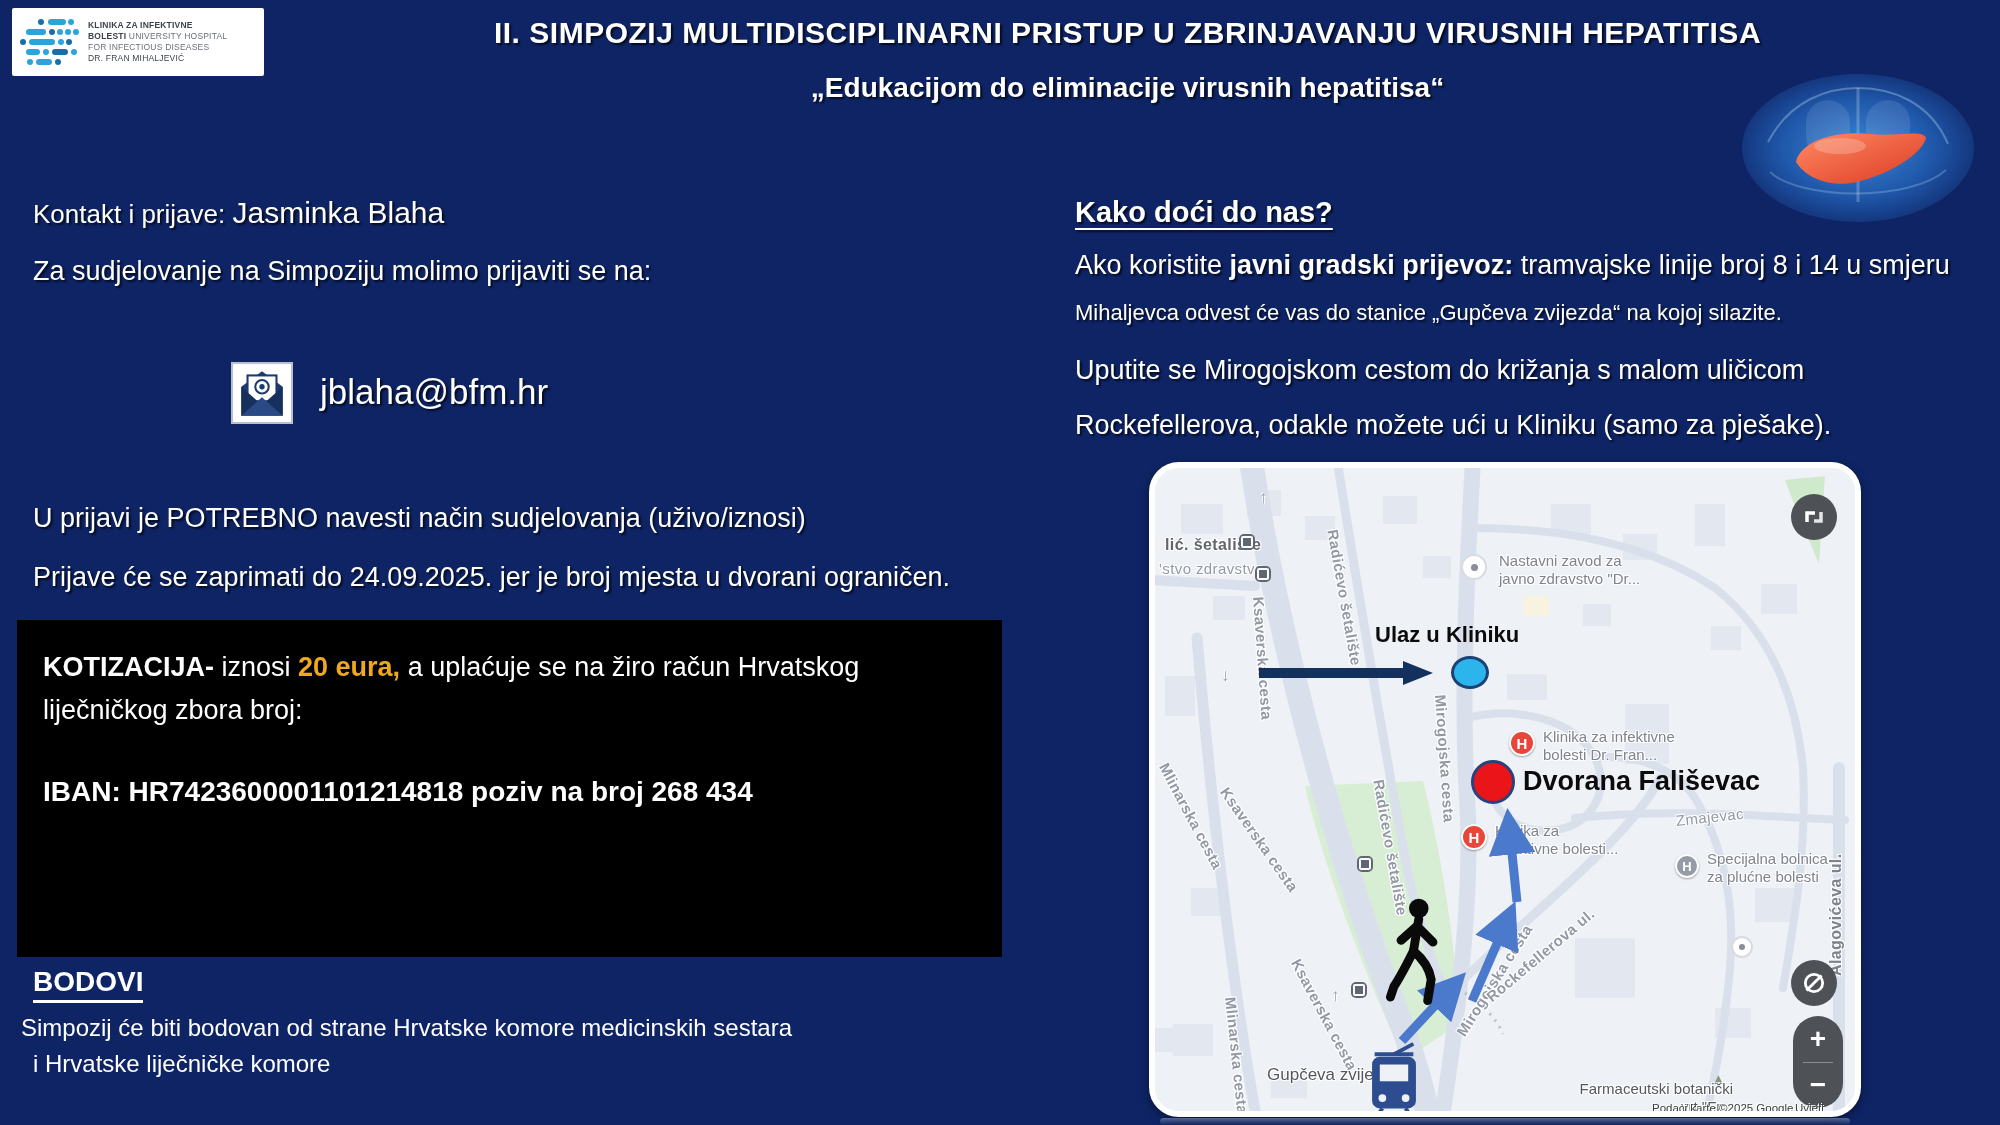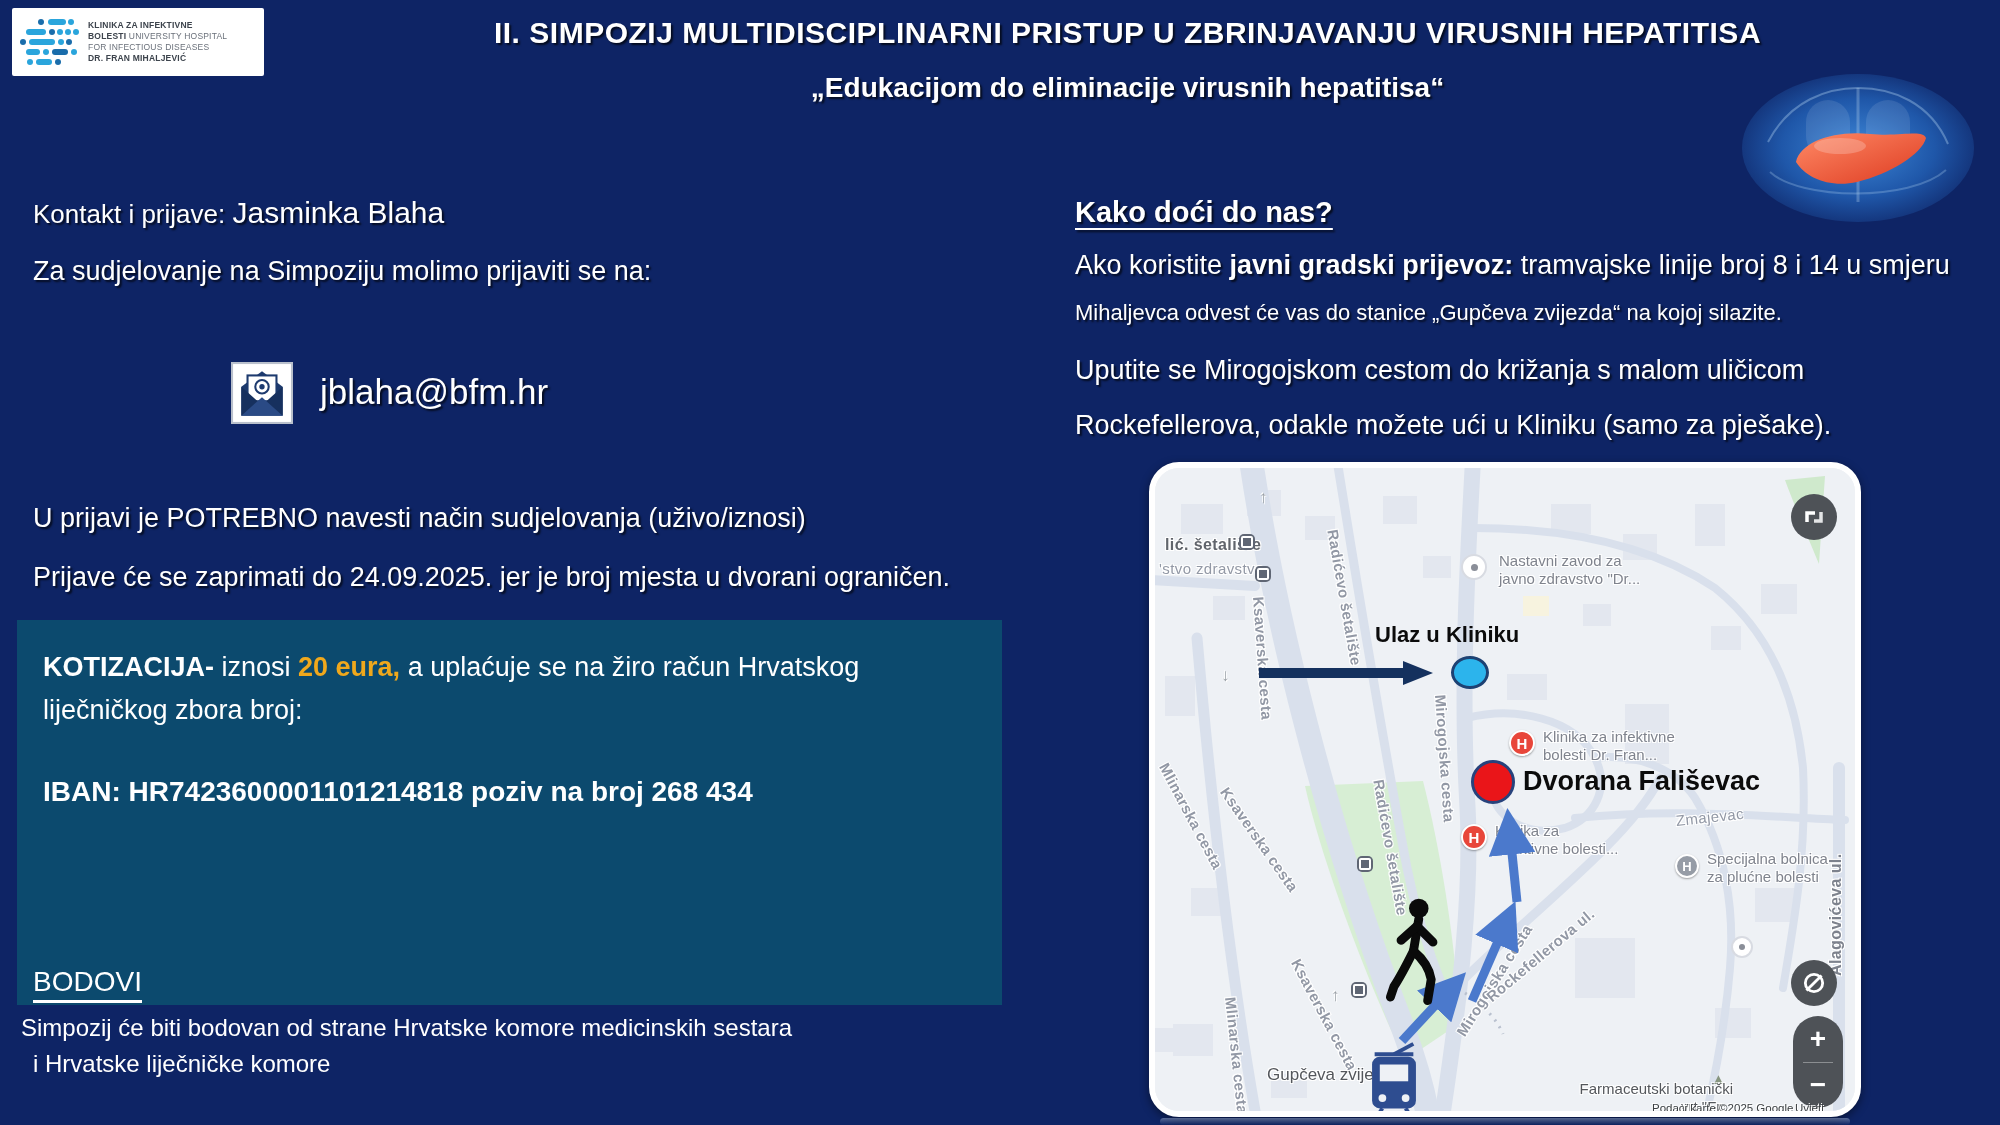--- a/index.html
+++ b/index.html
@@ -56,21 +56,21 @@
       <rect x="34" y="33" width="16" height="6" rx="3" fill="#1a6dab"></rect>
       <circle cx="56" cy="36" r="3" fill="#2aa5dc"></circle>
     <circle cx="12" cy="46" r="3" fill="#2aa5dc"></circle>
       <rect x="18" y="43" width="16" height="6" rx="3" fill="#2aa5dc"></rect>
       <circle cx="40" cy="46" r="3" fill="#1a6dab"></circle>
   </svg>
   <div style="font-size:8.5px;line-height:11px;color:#6a707a;letter-spacing:.2px">
     <div style="font-weight:700;color:#3d444d">KLINIKA ZA INFEKTIVNE</div>
     <div><b style="color:#3d444d">BOLESTI</b><span> UNIVERSITY HOSPITAL</span></div>
     <div>FOR INFECTIOUS DISEASES</div>
-    <div style="font-weight:700;color:#3d444d">DR. FRAN MIHALJEVIĆ</div>
+    <div style="font-weight:400;color:#3d444d">DR. FRAN MIHALJEVIĆ</div>
   </div>
 </div>
 
 <div class="abs serif" style="left:275px;top:16px;width:1705px;text-align:center;font-size:30px;font-weight:700;letter-spacing:.5px">II. SIMPOZIJ MULTIDISCIPLINARNI PRISTUP U ZBRINJAVANJU VIRUSNIH HEPATITISA</div>
 <div class="abs serif" style="left:275px;top:72px;width:1705px;text-align:center;font-size:28px;font-weight:700">„Edukacijom do eliminacije virusnih hepatitisa“</div>
 
 <svg class="abs" style="left:1740px;top:72px" width="236" height="152" viewBox="0 0 236 152">
   <defs>
     <radialGradient id="bgblue" cx="50%" cy="50%" r="60%">
       <stop offset="0%" stop-color="#3d86d6"></stop>
@@ -106,29 +106,29 @@
   <circle cx="30" cy="24" r="2.6" fill="#1d3a6e"></circle>
   <path d="M10,24 L28,40 L10,52 Z" fill="#16305e"></path>
   <path d="M50,24 L32,40 L50,52 Z" fill="#16305e"></path>
   <path d="M10,52 L30,34 L50,52 Z" fill="#2a4a85"></path>
 </svg>
 <div class="abs serif" style="left:320px;top:372px;font-size:35px">jblaha@bfm.hr</div>
 
 <div class="abs serif" style="left:33px;top:503px;font-size:27px">U prijavi je POTREBNO navesti način sudjelovanja (uživo/iznosi)</div>
 <div class="abs serif" style="left:33px;top:562px;font-size:27px">Prijave će se zaprimati do 24.09.2025. jer je broj mjesta u dvorani ograničen.</div>
 
-<div class="abs" style="left:17px;top:620px;width:985px;height:385px;background:#0c4a6e;
+<div class="abs" style="left:17px;top:620px;width:985px;height:337px;background:#000000;
             color:#fff;padding:26px 26px;box-sizing:border-box;font-size:27px;line-height:1.6">
   <div>
     <span style="font-weight:700">KOTIZACIJA-</span><span> iznosi </span><span style="font-weight:700;color:#F0A81C">20 eura,</span><span> a uplaćuje se na žiro račun Hrvatskog liječničkog zbora broj:</span>
   </div>
   <div style="font-weight:700;font-size:28px;margin-top:38px;white-space:nowrap">IBAN: HR7423600001101214818 poziv na broj 268 434</div>
 </div>
 
-<div class="abs" style="left:33px;top:966px;font-size:28px;font-weight:400;color:#fff;
+<div class="abs" style="left:33px;top:966px;font-size:28px;font-weight:700;color:#fff;
             border-bottom:3px solid #fff;padding-bottom:2px">BODOVI</div>
 <div class="abs" style="left:21px;top:1014px;font-size:24px;color:#fff">Simpozij će biti bodovan od strane Hrvatske komore medicinskih sestara</div>
 <div class="abs" style="left:33px;top:1050px;font-size:24px;color:#fff">i Hrvatske liječničke komore</div>
 
 <div class="abs serif" style="left:1075px;top:196px;font-size:29px;font-weight:700;text-decoration:underline;text-underline-offset:6px">Kako doći do nas?</div>
 <div class="abs serif" style="left:1075px;top:250px;font-size:27px">
   <span>Ako koristite </span><b>javni gradski prijevoz:</b><span> tramvajske linije broj 8 i 14 u smjeru</span>
 </div>
 <div class="abs serif" style="left:1075px;top:300px;font-size:22px">Mihaljevca odvest će vas do stanice „Gupčeva zvijezda“ na kojoj silazite.</div>
 <div class="abs serif" style="left:1075px;top:355px;font-size:27px">Uputite se Mirogojskom cestom do križanja s malom uličicom</div>

